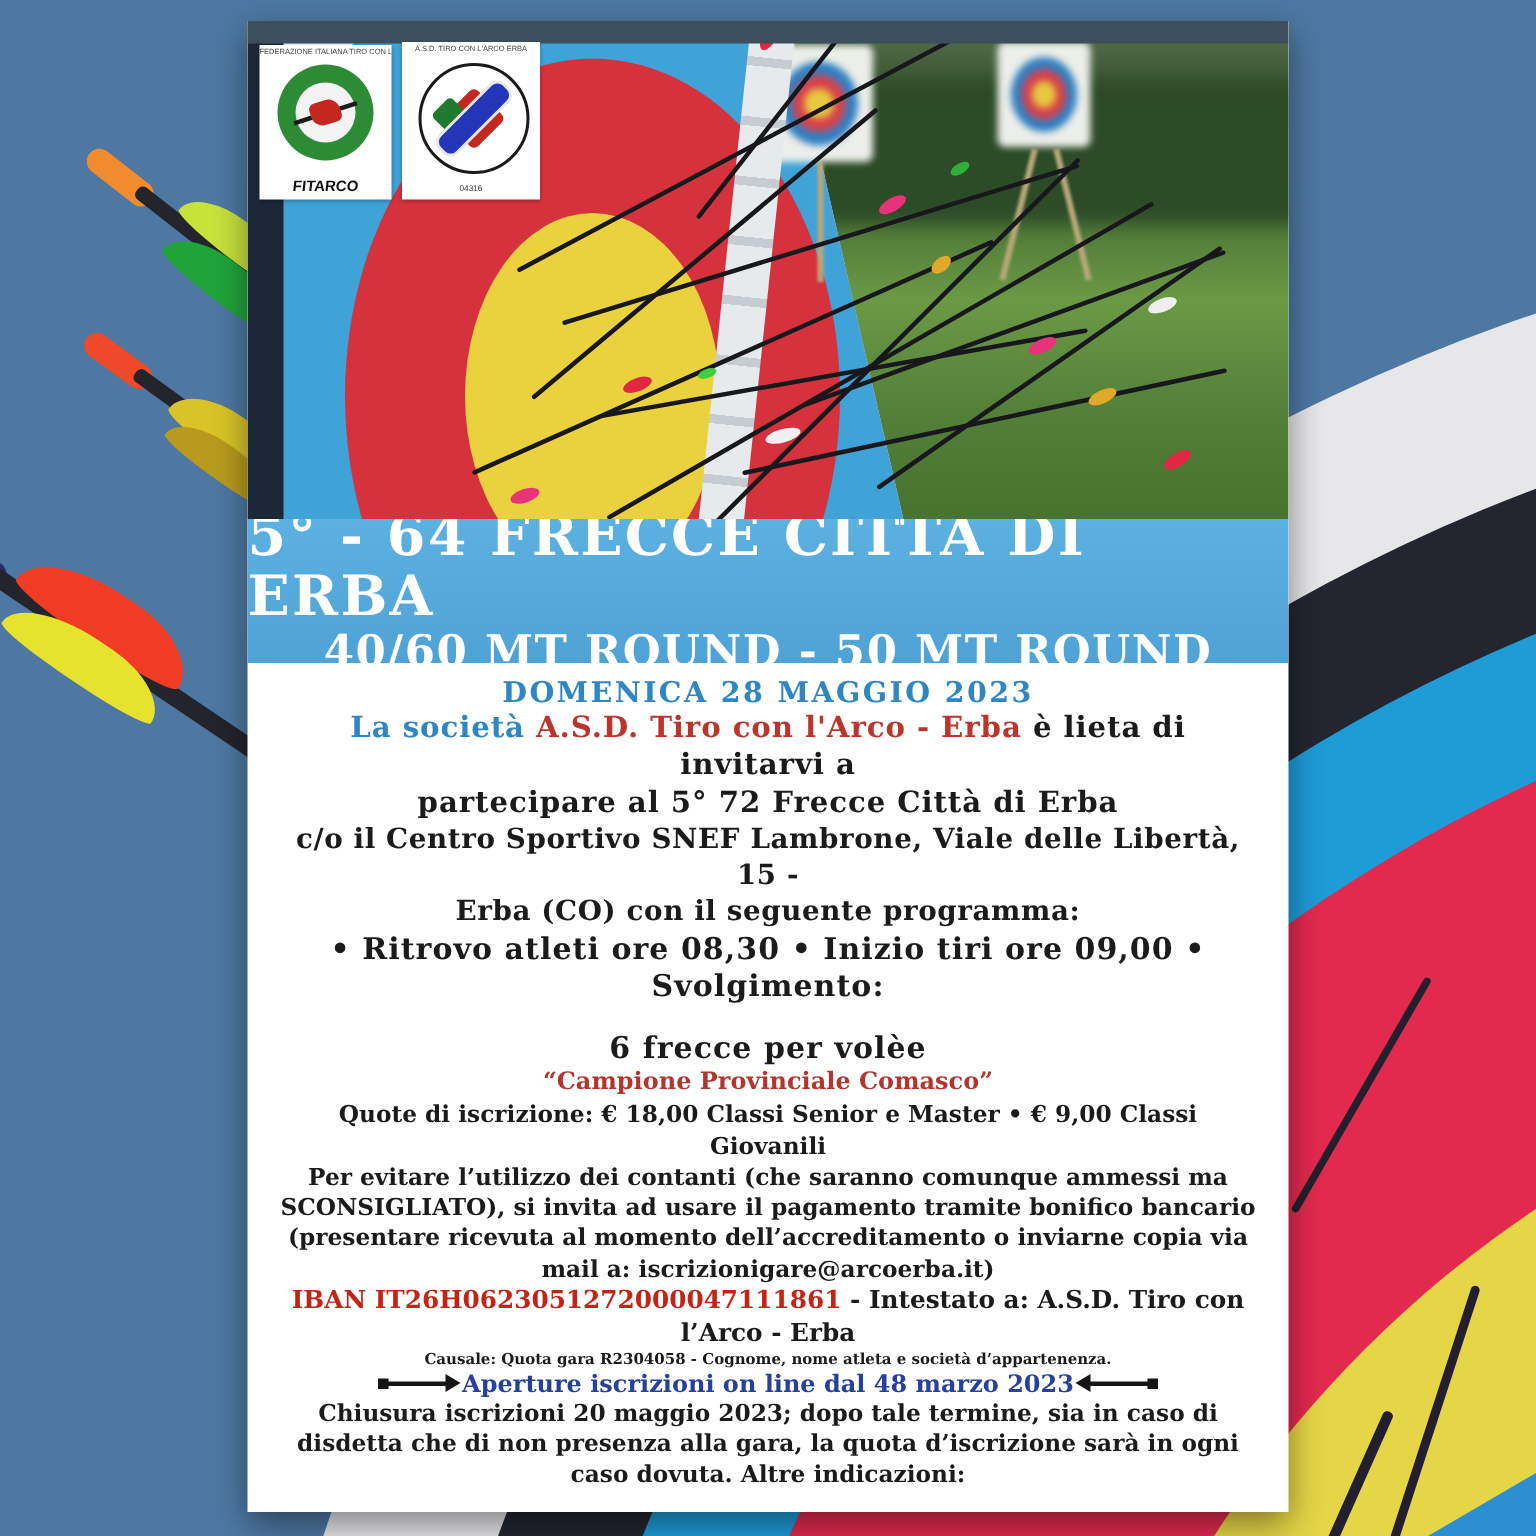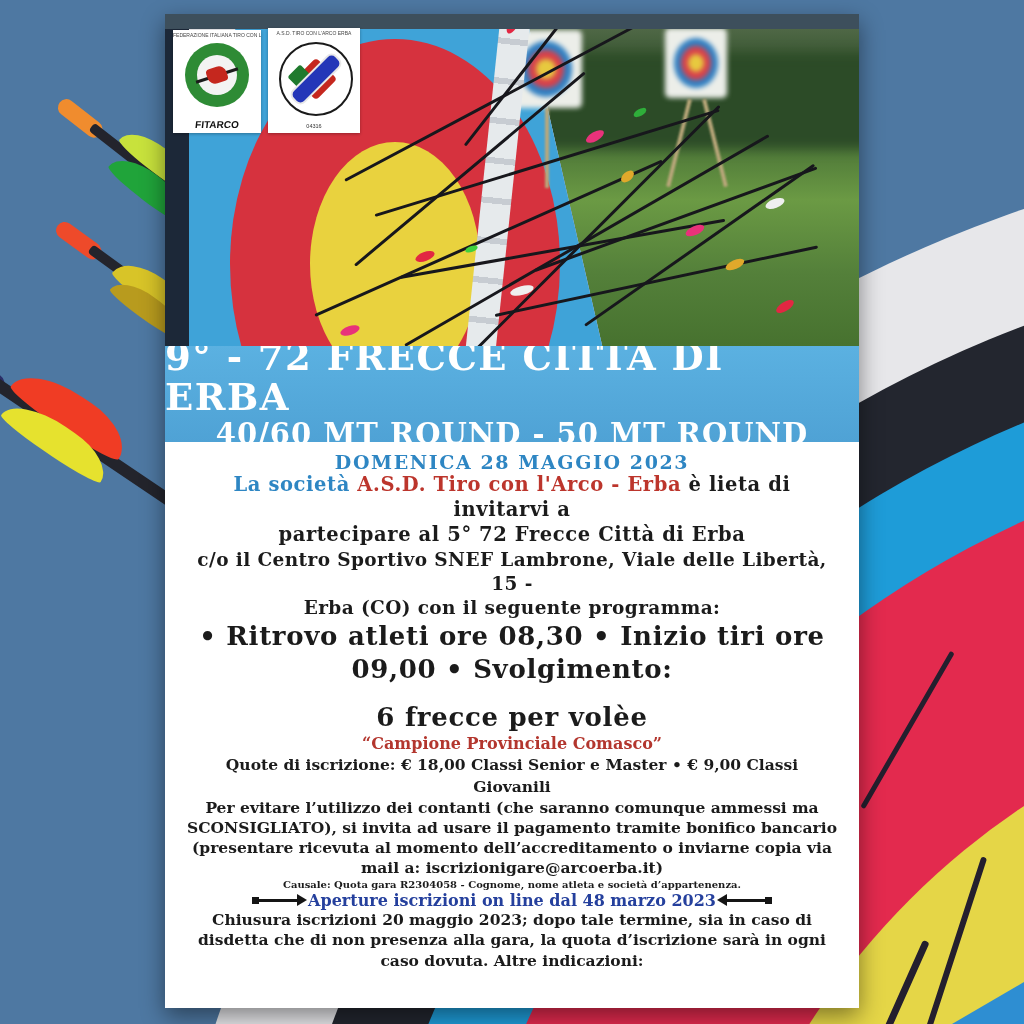--- a/index.html
+++ b/index.html
@@ -98,21 +98,21 @@
   .banner .t1{font-size:37px;font-weight:800;letter-spacing:1.5px;line-height:1.1;}
   .banner .t2{font-size:29px;font-weight:800;letter-spacing:1px;line-height:1.15;}
 
   
   .pbody{padding:9px 20px 0;text-align:center;color:#1b1b1b;font-weight:700;}
   .pbody p{margin:0;}
   .t-date{font-size:19px;letter-spacing:1.6px;color:#2e86c3;margin-bottom:2px;}
   .t-invite{font-size:19.5px;letter-spacing:.6px;line-height:1.28;}
   .blue{color:#2e86c3;} .red{color:#bc352c;}
   .t-venue{font-size:18.5px;letter-spacing:.4px;line-height:1.3;}
-  .t-program{font-size:26px;letter-spacing:.7px;line-height:1.25;margin-top:3px;}
+  .t-program{font-size:20px;letter-spacing:.7px;line-height:1.25;margin-top:3px;}
   .t-small{font-size:15.5px;line-height:1.3;}
   .t-champ{font-size:16px;color:#b3362e;line-height:1.3;}
   .t-fees{font-size:15.5px;line-height:1.4;}
   .t-iban{font-size:16.5px;line-height:1.35;margin-top:1px;}
   .t-iban .ibanred{color:#c52315;}
   .t-causale{font-size:10px;line-height:1.3;}
   .t-online{font-size:16px;color:#25409d;margin-top:14px;
             display:flex;align-items:center;justify-content:center;gap:10px;}
   .aline{width:44px;height:3px;background:#151515;position:relative;display:inline-block;}
   .aline::before{content:'';position:absolute;width:7px;height:7px;background:#151515;top:-2px;}
@@ -236,37 +236,40 @@
         <div class="asd-red"></div>
         <div class="asd-green"></div>
         <div class="asd-blue"></div>
       </div>
       <div class="asd-code">04316</div>
     </div>
 
   </div>
 
   <div class="banner">
-    <div class="t1">9° - 72 FRECCE CITTÀ DI ERBA</div>
+    <div class="t1">5° - 64 FRECCE CITTÀ DI ERBA</div>
     <div class="t2">40/60 MT ROUND - 50 MT ROUND</div>
   </div>
 
   <div class="pbody">
     <p class="t-date">DOMENICA 28 MAGGIO 2023</p>
     <p class="t-invite">
       <span class="blue">La società </span><span class="red">A.S.D. Tiro con l'Arco - Erba</span><span> è lieta di invitarvi a</span>
     </p>
     <p class="t-invite">partecipare al 5° 72 Frecce Città di Erba</p>
     <p class="t-venue">c/o il Centro Sportivo SNEF Lambrone, Viale delle Libertà, 15 -</p>
     <p class="t-venue">Erba (CO) con il seguente programma:</p>
     <p class="t-program">• Ritrovo atleti ore 08,30 • Inizio tiri ore 09,00 • Svolgimento:</p>
     <p class="t-program" style="margin-top:16px;">6 frecce per volèe</p>
     <p class="t-champ">“Campione Provinciale Comasco”</p>
     <p class="t-fees">Quote di iscrizione: € 18,00 Classi Senior e Master  •  € 9,00 Classi Giovanili</p>
     <p class="t-small">Per evitare l’utilizzo dei contanti (che saranno comunque ammessi ma SCONSIGLIATO), si invita ad usare il pagamento tramite bonifico bancario (presentare ricevuta al momento dell’accreditamento o inviarne copia via mail a: iscrizionigare@arcoerba.it)</p>
+    <p class="t-iban">
+      <span class="ibanred">IBAN IT26H0623051272000047111861</span><span> - Intestato a: A.S.D. Tiro con l’Arco - Erba</span>
+    </p>
     <p class="t-causale">Causale: Quota gara R2304058 - Cognome, nome atleta e società d’appartenenza.</p>
     <p class="t-online">
       <span class="aline toright"></span>
       <span>Aperture iscrizioni on line dal 48 marzo 2023</span>
       <span class="aline toleft"></span>
     </p>
     <p class="t-small">Chiusura iscrizioni 20 maggio 2023; dopo tale termine, sia in caso di disdetta che di non presenza alla gara, la quota d’iscrizione sarà in ogni caso dovuta. Altre indicazioni:</p>
 
   </div>
 </div>

